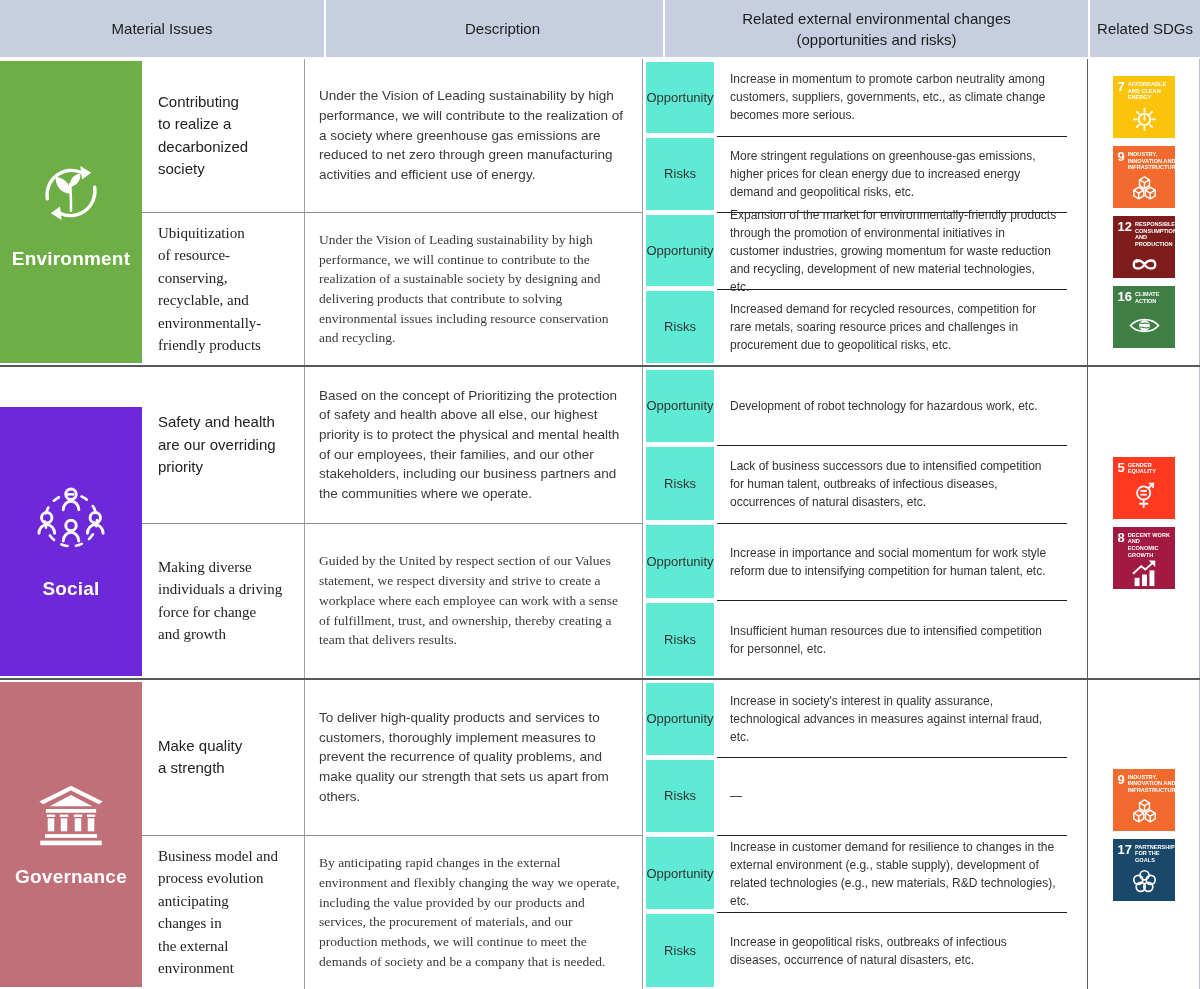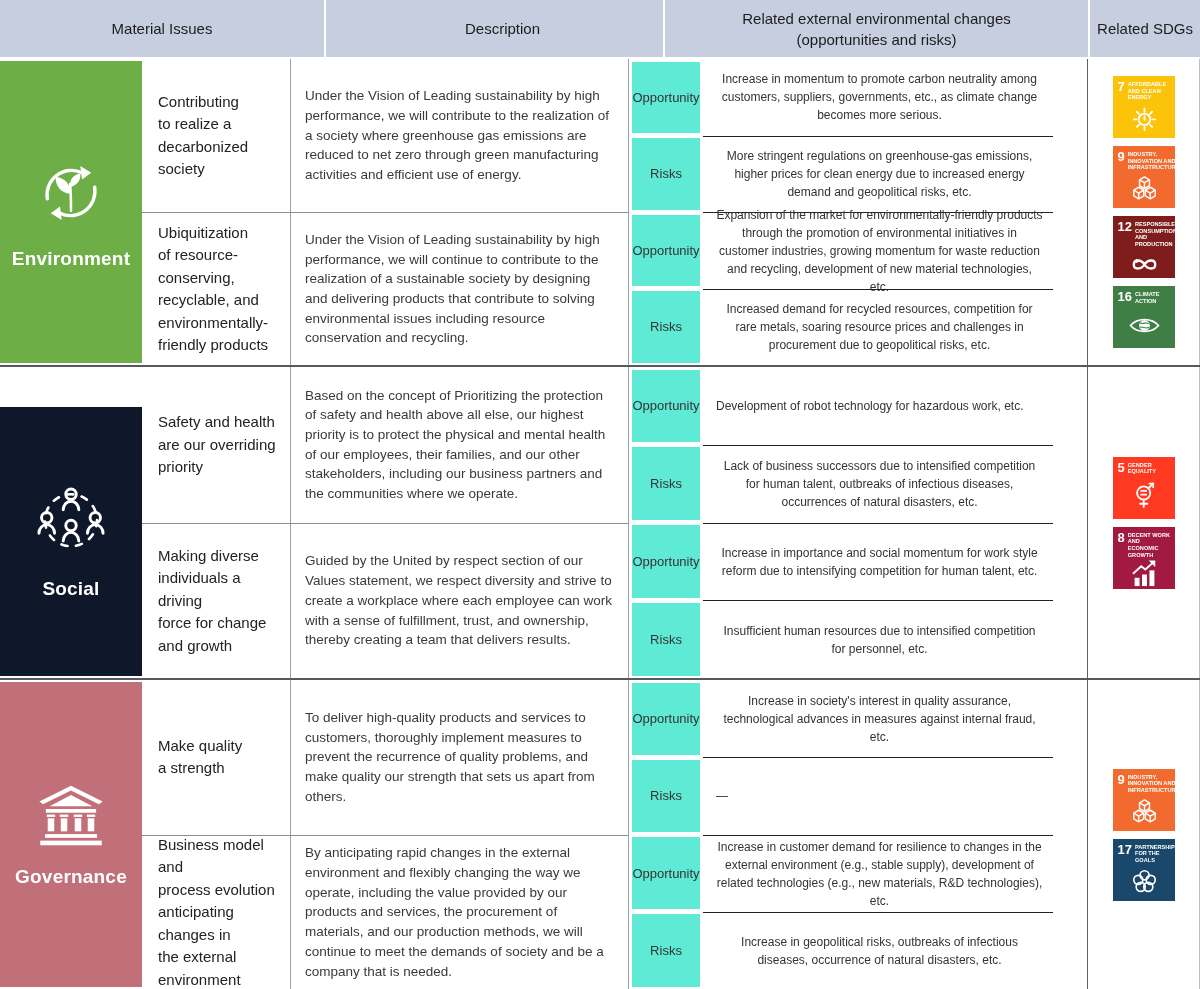--- a/index.html
+++ b/index.html
@@ -29,24 +29,24 @@
 
   .band {
     width: 142px; margin: 2px 0;
     display: flex; flex-direction: column; align-items: center; justify-content: center;
     gap: 13px;
   }
   .band-label { color: #fff; font-size: 19px; font-weight: bold; letter-spacing: .2px; }
 
   .rows { width: 945px; display: flex; flex-direction: column; }
   .mrow { flex: 1; display: flex; min-height: 0; }
-  .mrow + .mrow .issue, .mrow + .mrow .desc { border-top: 1px solid #8b8f94; }
+  .mrow + .mrow .issue, .mrow + .mrow .desc { border-top: 1px solid #8b8f94; font-family: Liberation Serif, serif; }
 
   .issue {
-    width: 149px; padding: 10px 8px 10px 16px;
+    width: 163px; padding: 10px 8px 10px 16px;
     display: flex; align-items: center;
     font-size: 15px; color: #222; line-height: 1.5; white-space: pre-line;
     border-right: 1px solid #9aa0a6;
   }
   .desc {
     width: 338px; padding: 10px 12px 10px 14px;
     display: flex; align-items: center;
     font-size: 13.5px; color: #3a3a3a; line-height: 1.46;
     border-right: 1px solid #9aa0a6;
   }
@@ -56,21 +56,20 @@
   .or-label {
     width: 68px; margin: 2.5px 3px; background: #5eead4;
     display: flex; align-items: center; justify-content: center;
     font-size: 13px; color: #333; text-align: center;
   }
   .or-text {
     flex: 1; padding: 7px 10px 7px 13px;
     display: flex; align-items: center;
     font-size: 12px; color: #333; line-height: 1.5;
     border-top: 1px solid #222;
-    text-align: center;
   }
   .mrow:first-child .or-row:first-child .or-text { border-top: none; }
 
   
   .sdgcol {
     width: 113px; border-left: 1px solid #5f6164; border-right: 1px solid #b9bec8;
     display: flex; flex-direction: column; align-items: center; justify-content: center;
     gap: 8px;
   }
   .sdg { width: 62px; height: 62px; padding: 4px 4px 2px 5px; display: flex; flex-direction: column; }
@@ -218,21 +217,21 @@
             <path d="M3,20 C11,10.5 29,10.5 37,20 C29,29.5 11,29.5 3,20 Z" stroke="#fff" stroke-width="2" fill="none"></path>
             <circle cx="20" cy="20" r="6.5" fill="#fff"></circle>
             <path d="M15,17 C18,19 23,15 25,18 M14.5,22 C18,21 22,25 25.5,22" stroke="#3f7e44" stroke-width="1.4" fill="none"></path>
           </svg>
         </div>
       </div>
     </div>
   </section>
 
   <section class="section sec-social">
-    <div class="band" style="background-color: #0f172a; margin-top: 40px;">
+    <div class="band" style="background-color: #6d28d9; margin-top: 40px;">
       <span>
         <svg viewBox="0 0 90 90" width="78" height="78">
           <circle cx="45" cy="43" r="30" fill="none" stroke="#fff" stroke-width="3" stroke-dasharray="7 10" stroke-linecap="round"></circle>
           <g fill="none" stroke="#fff" stroke-width="3.4" stroke-linecap="round">
             <circle cx="45" cy="13" r="6"></circle>
               <path d="M36,31 A 9,10 0 0 1 54,31"></path>
             <circle cx="17" cy="40" r="6"></circle>
               <path d="M8,58 A 9,10 0 0 1 26,58"></path>
             <circle cx="73" cy="40" r="6"></circle>
               <path d="M64,58 A 9,10 0 0 1 82,58"></path>

